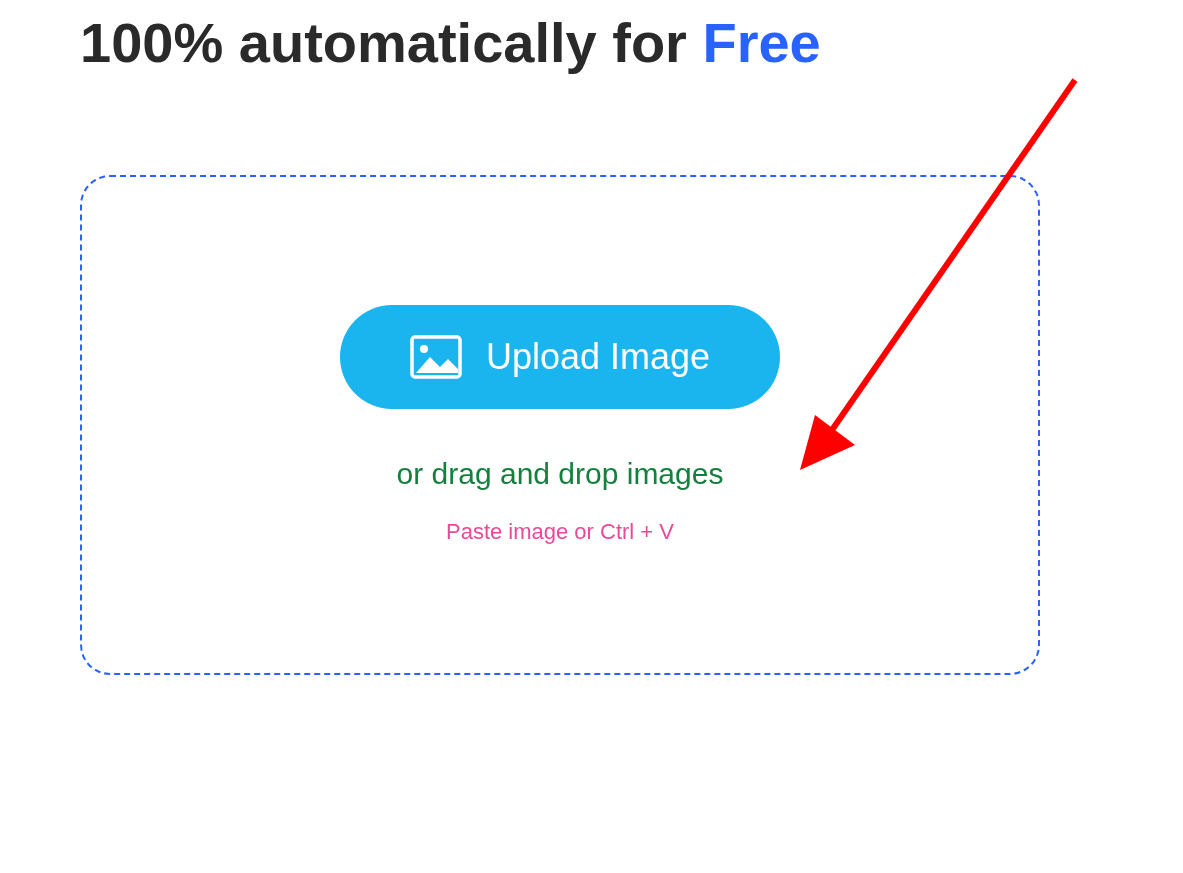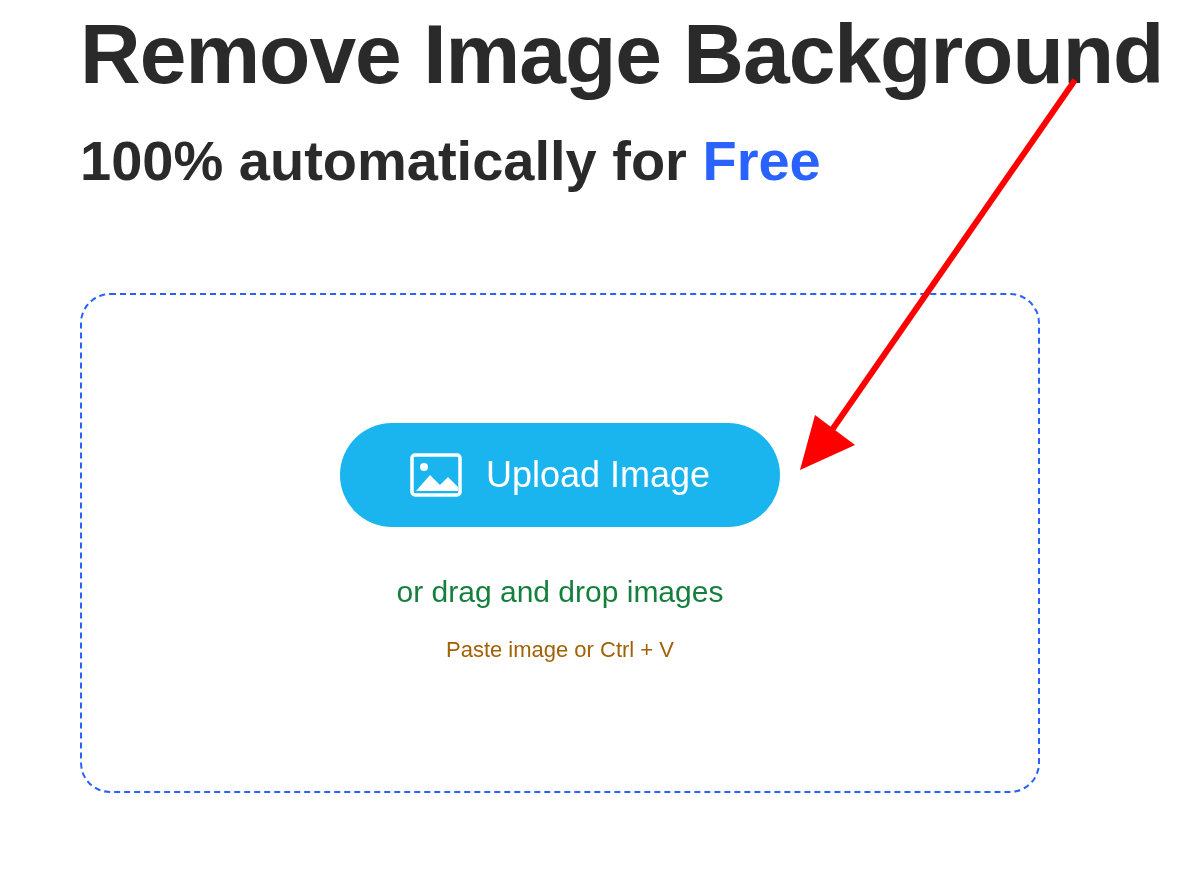--- a/index.html
+++ b/index.html
@@ -67,35 +67,34 @@
       align-items: center;
     }
     .drag-text {
       font-size: 30px;
       color: #15803d;
       font-weight: 400;
       margin-top: 20px;
     }
     .paste-text {
       font-size: 22px;
-      color: #a16207;
+      color: #ec4899;
       font-weight: 400;
     }
     .arrow-annotation {
       position: absolute;
       top: 70px;
       left: 785px;
       pointer-events: none;
     }
   </style>
 </head>
 <body>
 
 <div class="content">
-  <h1 class="main-heading">Remove Image Background</h1>
   <h2 class="subtitle">
     <span>100% automatically for </span><span class="free">Free</span>
   </h2>
 
   <div class="dropzone">
     <button class="upload-btn">
       <span class="upload-icon">
         <svg width="52" height="44" viewBox="0 0 52 44" fill="none">
           <rect x="2" y="2" width="48" height="40" rx="3" stroke="#ffffff" stroke-width="3.5" fill="none"></rect>
           <circle cx="14" cy="14" r="4" fill="#ffffff"></circle>

